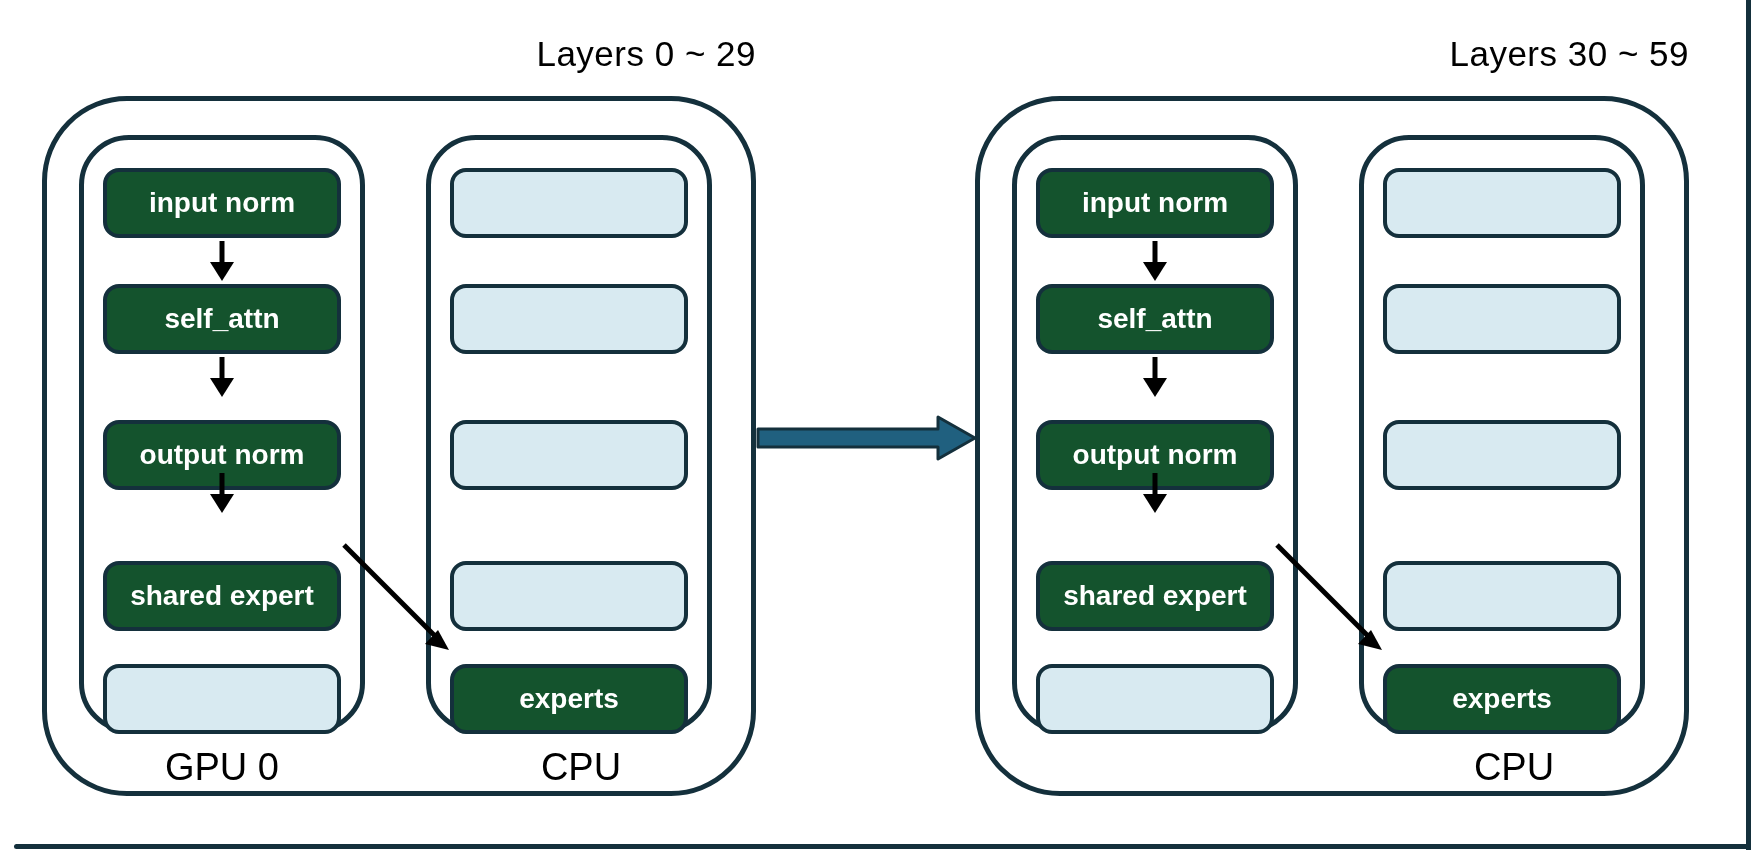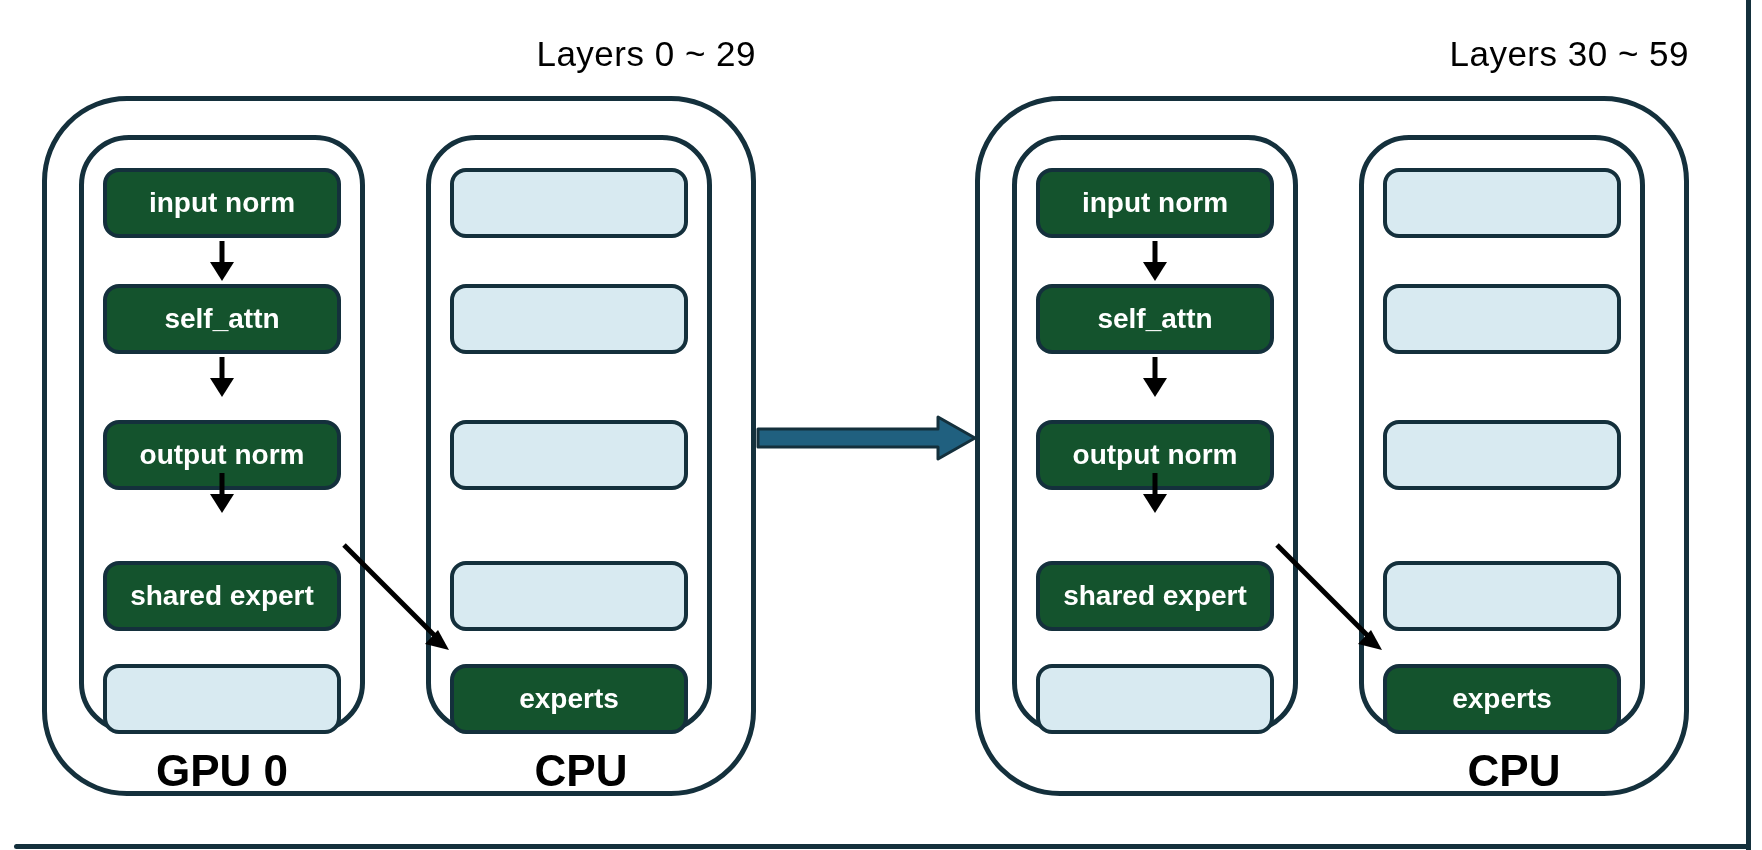--- a/index.html
+++ b/index.html
@@ -69,23 +69,22 @@
   .r2 { top: 420px; }
   .r3 { top: 516px; margin-top: 45px; }
   .r4 { top: 664px; }
   .node.active { background: #14532d; font-weight: bold; }
   .node.idle   { background: #d8eaf1; }
   .col-label {
     position: absolute;
     top: 746px;
     width: 286px;
     text-align: center;
-    font-size: 44px;
+    font-size: 38px;
     color: #000000;
-    font-weight: bold;
   }
   .col-label.lg { left: 37px; }
   .col-label.lc { left: 396px; }
   .arrow-layer {
     position: absolute;
     left: 0;
     top: 0;
     pointer-events: none;
   }
   .transfer-label {

